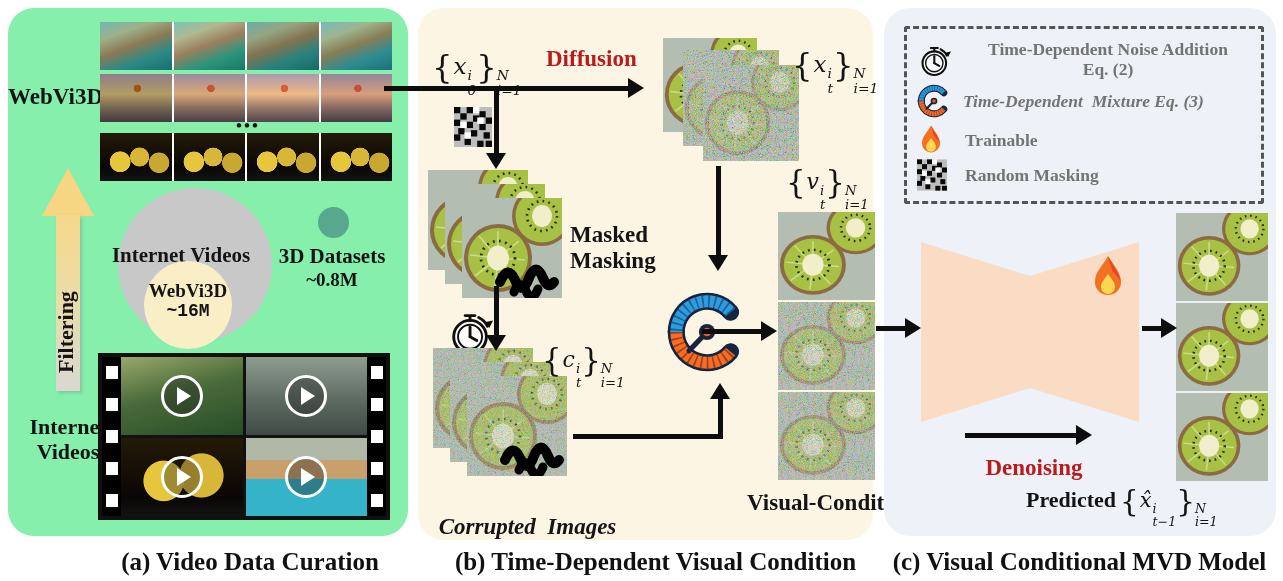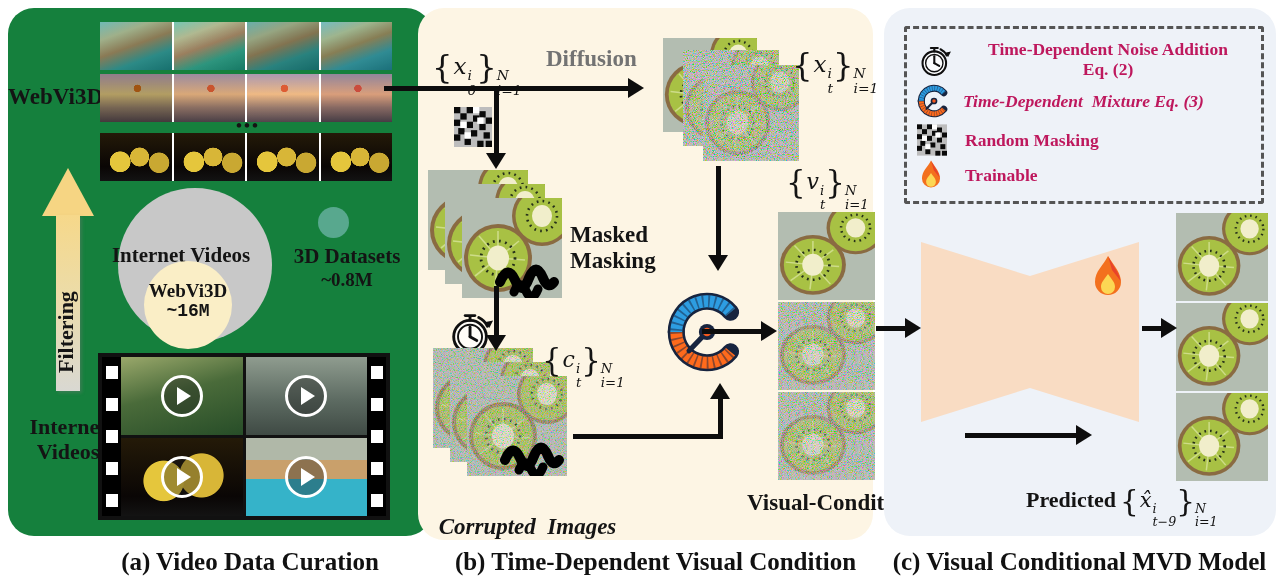--- a/index.html
+++ b/index.html
@@ -3,21 +3,21 @@
 <meta charset="utf-8">
 <style>
   html,body{margin:0;padding:0;background:#fff;}
   #stage{position:relative;width:1283px;height:581px;background:#fff;overflow:hidden;
          font-family:"Liberation Serif","DejaVu Serif",serif;color:#131313;}
   .abs{position:absolute;}
   .panel{position:absolute;border-radius:26px;}
   .lbl{font-weight:bold;color:#141414;line-height:1.12;}
   .pre{white-space:pre;font-style:italic;}
   .ctr{text-align:center;}
-  .accent{color:#737373;}
+  .accent{color:#b91c1c;}
   
   .arr-r{position:absolute;height:5px;background:#0d0d0d;}
   .arr-r::after{content:"";position:absolute;right:-15px;top:-8px;
     border-left:16px solid #0d0d0d;border-top:10px solid transparent;border-bottom:10px solid transparent;}
   .arr-d{position:absolute;width:5px;background:#0d0d0d;}
   .arr-d::after{content:"";position:absolute;bottom:-15px;left:-8px;
     border-top:16px solid #0d0d0d;border-left:10px solid transparent;border-right:10px solid transparent;}
   .arr-u{position:absolute;width:5px;background:#0d0d0d;}
   .arr-u::before{content:"";position:absolute;top:-15px;left:-8px;
     border-bottom:16px solid #0d0d0d;border-left:10px solid transparent;border-right:10px solid transparent;}
@@ -62,21 +62,21 @@
   
   .circle{position:absolute;border-radius:50%;}
   
   .card{position:absolute;display:block;}
   .vcol{position:absolute;display:flex;flex-direction:column;gap:2px;}
   .vcol svg{display:block;}
   
   .legend{position:absolute;border:3px dashed #555;border-radius:3px;
     display:flex;flex-direction:column;justify-content:space-evenly;padding:6px 10px;box-sizing:border-box;}
   .lrow{display:flex;align-items:center;gap:12px;}
-  .lrow .ltxt{flex:1;font-weight:bold;font-size:17.5px;line-height:1.15;color:#be185d;}
+  .lrow .ltxt{flex:1;font-weight:bold;font-size:17.5px;line-height:1.15;color:#737373;}
   .caption{position:absolute;font-weight:bold;font-size:25px;text-align:center;color:#111;}
 </style>
 </head>
 <body>
 
 <div id="stage">
 
   <svg width="0" height="0" style="position:absolute">
     <defs>
       <filter id="grain" x="-5%" y="-5%" width="110%" height="110%">
@@ -166,21 +166,21 @@
         </g>
       </symbol>
       <symbol id="flame" viewBox="0 0 40 46">
         <path d="M20 2 C15 12 7 17 7 28 a13 13 0 0 0 26 0 C33 19 27 13 20 2 Z" fill="#f3701e"></path>
         <path d="M20 2 C25 12 31 18 32.6 27 L24 16 Z" fill="#e8432a"></path>
         <path d="M20 20 c-4 6 -7 8 -7 13 a7 7 0 0 0 14 0 c0 -5 -3 -7 -7 -13 Z" fill="#fcd754"></path>
       </symbol>
     </defs>
   </svg>
 
-  <div class="panel" style="left:8px;top:8px;width:400px;height:528px;background:#15803d;padding-left:24px;">
+  <div class="panel" style="left:8px;top:8px;width:400px;height:528px;background:#86efac;">
 
     <div class="abs lbl ctr" style="left:0px;top:76px;width:94px;font-size:23px;">WebVi3D</div>
 
     <div class="frow r-coast" style="left:92px;top:14px;width:292px;height:48px;">
         <div></div>
         <div></div>
         <div></div>
         <div></div>
       </div>
     <div class="frow r-balloon" style="left:92px;top:66px;width:292px;height:48px;">
@@ -202,21 +202,21 @@
     <div class="abs lbl" style="left:46px;top:365px;font-size:22px;transform:rotate(-90deg);transform-origin:0 0;white-space:nowrap;">Filtering</div>
 
     <div class="circle" style="left:110px;top:180px;width:154px;height:154px;background:#c8c8c8;"></div>
     <div class="abs lbl ctr" style="left:96px;top:222px;width:154px;font-size:21px;margin-top:14px;">Internet Videos</div>
     <div class="circle" style="left:136px;top:253px;width:88px;height:88px;background:#faeec6;"></div>
     <div class="abs lbl ctr" style="left:130px;top:272px;width:100px;font-size:19px;">
       <div>WebVi3D</div>
       <div style="font-size:18px;font-family:Liberation Mono, monospace;">~16M</div>
     </div>
     <div class="circle" style="left:310px;top:199px;width:31px;height:31px;background:#58a88e;"></div>
-    <div class="abs lbl ctr" style="left:273px;top:237px;width:132px;font-size:21px;">
+    <div class="abs lbl ctr" style="left:258px;top:237px;width:132px;font-size:21px;">
       <div>3D Datasets</div>
       <div style="font-size:19px;">~0.8M</div>
     </div>
 
     <div class="abs lbl ctr" style="left:16px;top:407px;width:88px;font-size:22px;">
       <div>Internet</div>
       <div>Videos</div>
     </div>
     <div class="strip" style="left:90px;top:345px;width:284px;height:159px;">
       <div class="sprk">
@@ -370,30 +370,30 @@
           <div>Eq. (2)</div>
         </div>
       </div>
       <div class="lrow">
         <svg width="34" height="38" viewBox="0 0 96 104">
             <use href="#gauge"></use>
           </svg>
         <div class="ltxt pre">Time-Dependent  Mixture Eq. (3)</div>
       </div>
       <div class="lrow">
+        <svg width="28" height="32" viewBox="0 0 40 46">
+            <use href="#flame"></use>
+          </svg>
+        <div class="ltxt" style="padding-left:8px;">Trainable</div>
+      </div>
+      <div class="lrow">
         <svg width="30" height="32" viewBox="0 0 36 38">
             <use href="#maskqr"></use>
           </svg>
         <div class="ltxt" style="padding-left:6px;">Random Masking</div>
-      </div>
-      <div class="lrow">
-        <svg width="28" height="32" viewBox="0 0 40 46">
-            <use href="#flame"></use>
-          </svg>
-        <div class="ltxt" style="padding-left:8px;">Trainable</div>
       </div>
     </div>
 
     <svg class="abs" style="left:36px;top:232px;" width="220" height="184" viewBox="0 0 220 184">
       <polygon points="1,2 110,36 219,2 219,182 110,148 1,182" fill="#f9dcc3"></polygon>
     </svg>
     <svg class="abs" style="left:204px;top:246px;" width="40" height="46" viewBox="0 0 40 46">
         <use href="#flame"></use>
       </svg>
 
@@ -402,26 +402,27 @@
           <use href="#kiwi"></use>
         </svg>
       <svg width="92" height="88" viewBox="0 0 100 100" preserveAspectRatio="none">
           <use href="#kiwi"></use>
         </svg>
       <svg width="92" height="88" viewBox="0 0 100 100" preserveAspectRatio="none">
           <use href="#kiwi"></use>
         </svg>
     </div>
 
+    <div class="abs lbl ctr accent" style="left:80px;top:447px;width:140px;font-size:23px;">Denoising</div>
 
     <div class="abs" style="left:142px;top:476px;white-space:nowrap;">
       <span class="lbl" style="font-size:22px;margin-top:40px;">Predicted</span>
       <span class="formula" style="font-size:21px;"><span class="br">{</span><span class="v">x̂</span><span class="sc">
             <span>i</span>
-            <span>t−9</span>
+            <span>t−1</span>
           </span><span class="br">}</span><span class="sc">
             <span>N</span>
             <span>i=1</span>
           </span></span>
     </div>
   </div>
 
   <div class="arr-r" style="left:384px;top:86px;width:245px;"></div>
   <div class="arr-d" style="left:494px;top:88px;height:66px;"></div>
   <div class="arr-d" style="left:494px;top:286px;height:50px;"></div>

